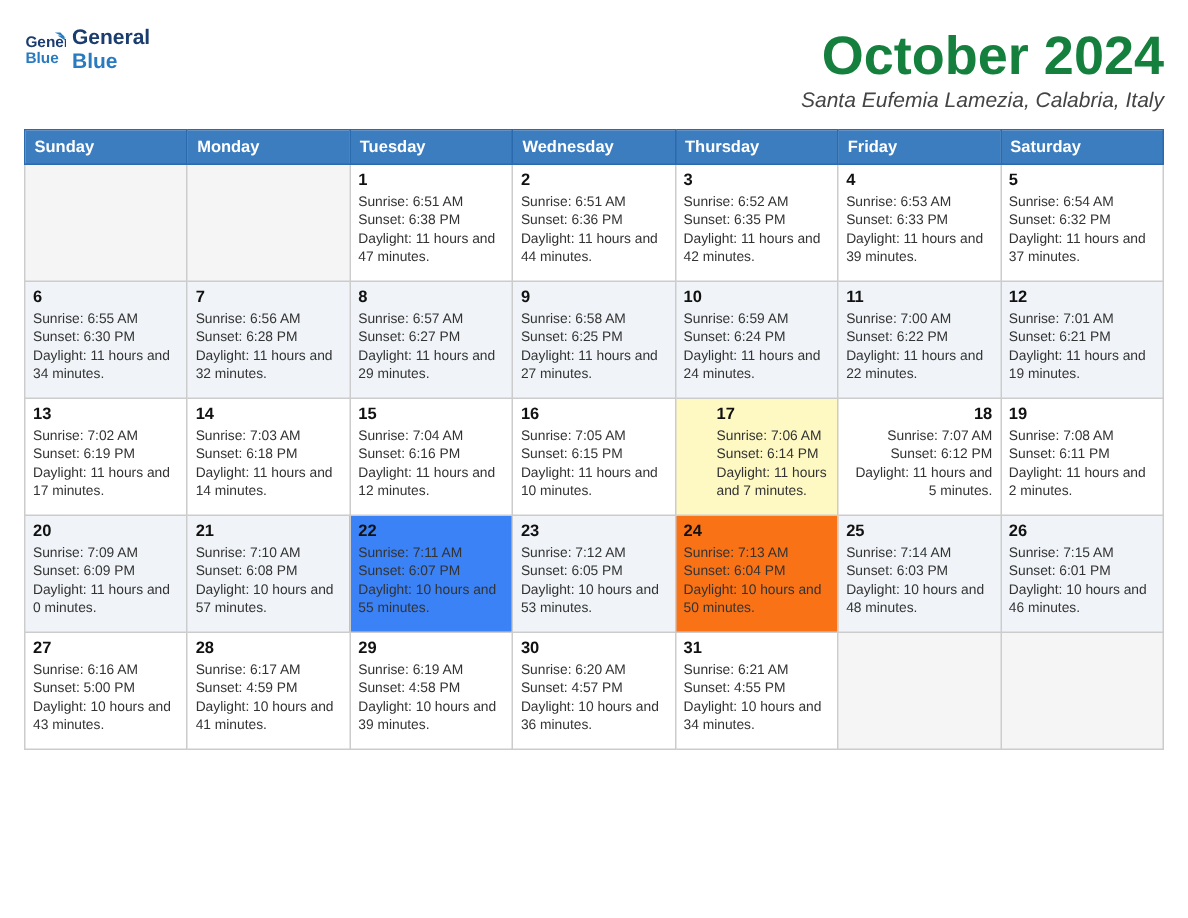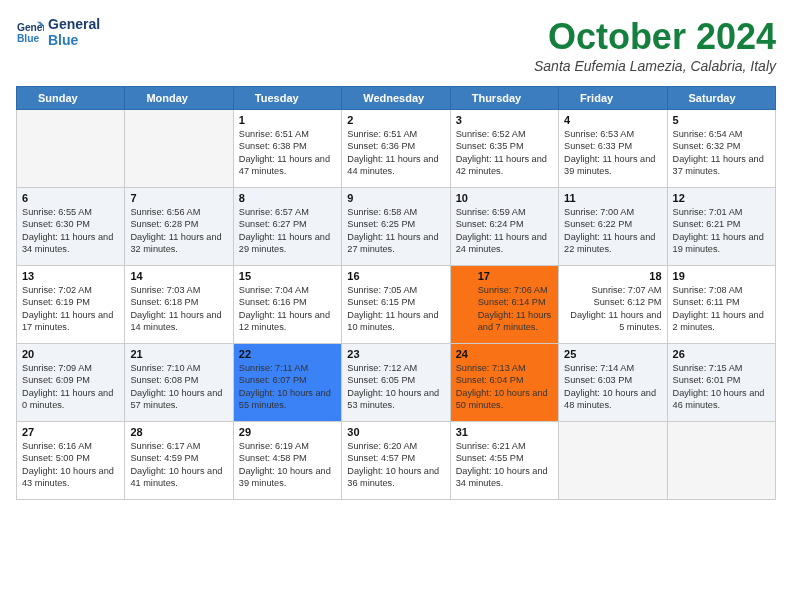--- a/index.html
+++ b/index.html
@@ -40,21 +40,21 @@
     }
     .calendar {
       width: 100%;
       border-collapse: collapse;
       font-size: 10px;
     }
     .calendar th {
       background: #3b7dbf;
       color: #fff;
       text-align: left;
-      padding: 5px 21px;
+      padding: 5px 6px;
       font-size: 11px;
       border: 1px solid #2a6aad;
     }
     .calendar td {
       border: 1px solid #ccc;
       vertical-align: top;
       padding: 4px 5px;
       width: calc(100%/7);
       min-height: 78px;
       height: 78px;
@@ -220,21 +220,21 @@
           <div class="day-info" style="white-space: pre-line;">Sunrise: 7:04 AM
 Sunset: 6:16 PM
 Daylight: 11 hours and 12 minutes.</div>
         </td>
         <td style="background: rgb(255, 255, 255);">
           <div class="day-num">16</div>
           <div class="day-info" style="white-space: pre-line;">Sunrise: 7:05 AM
 Sunset: 6:15 PM
 Daylight: 11 hours and 10 minutes.</div>
         </td>
-        <td style="background: #f97316; padding-left: 27px;">
+        <td style="background: #fef9c3; padding-left: 27px;">
           <div class="day-num">17</div>
           <div class="day-info" style="white-space: pre-line;">Sunrise: 7:06 AM
 Sunset: 6:14 PM
 Daylight: 11 hours and 7 minutes.</div>
         </td>
         <td style="background: rgb(255, 255, 255); text-align: right;">
           <div class="day-num">18</div>
           <div class="day-info" style="white-space: pre-line;">Sunrise: 7:07 AM
 Sunset: 6:12 PM
 Daylight: 11 hours and 5 minutes.</div>

